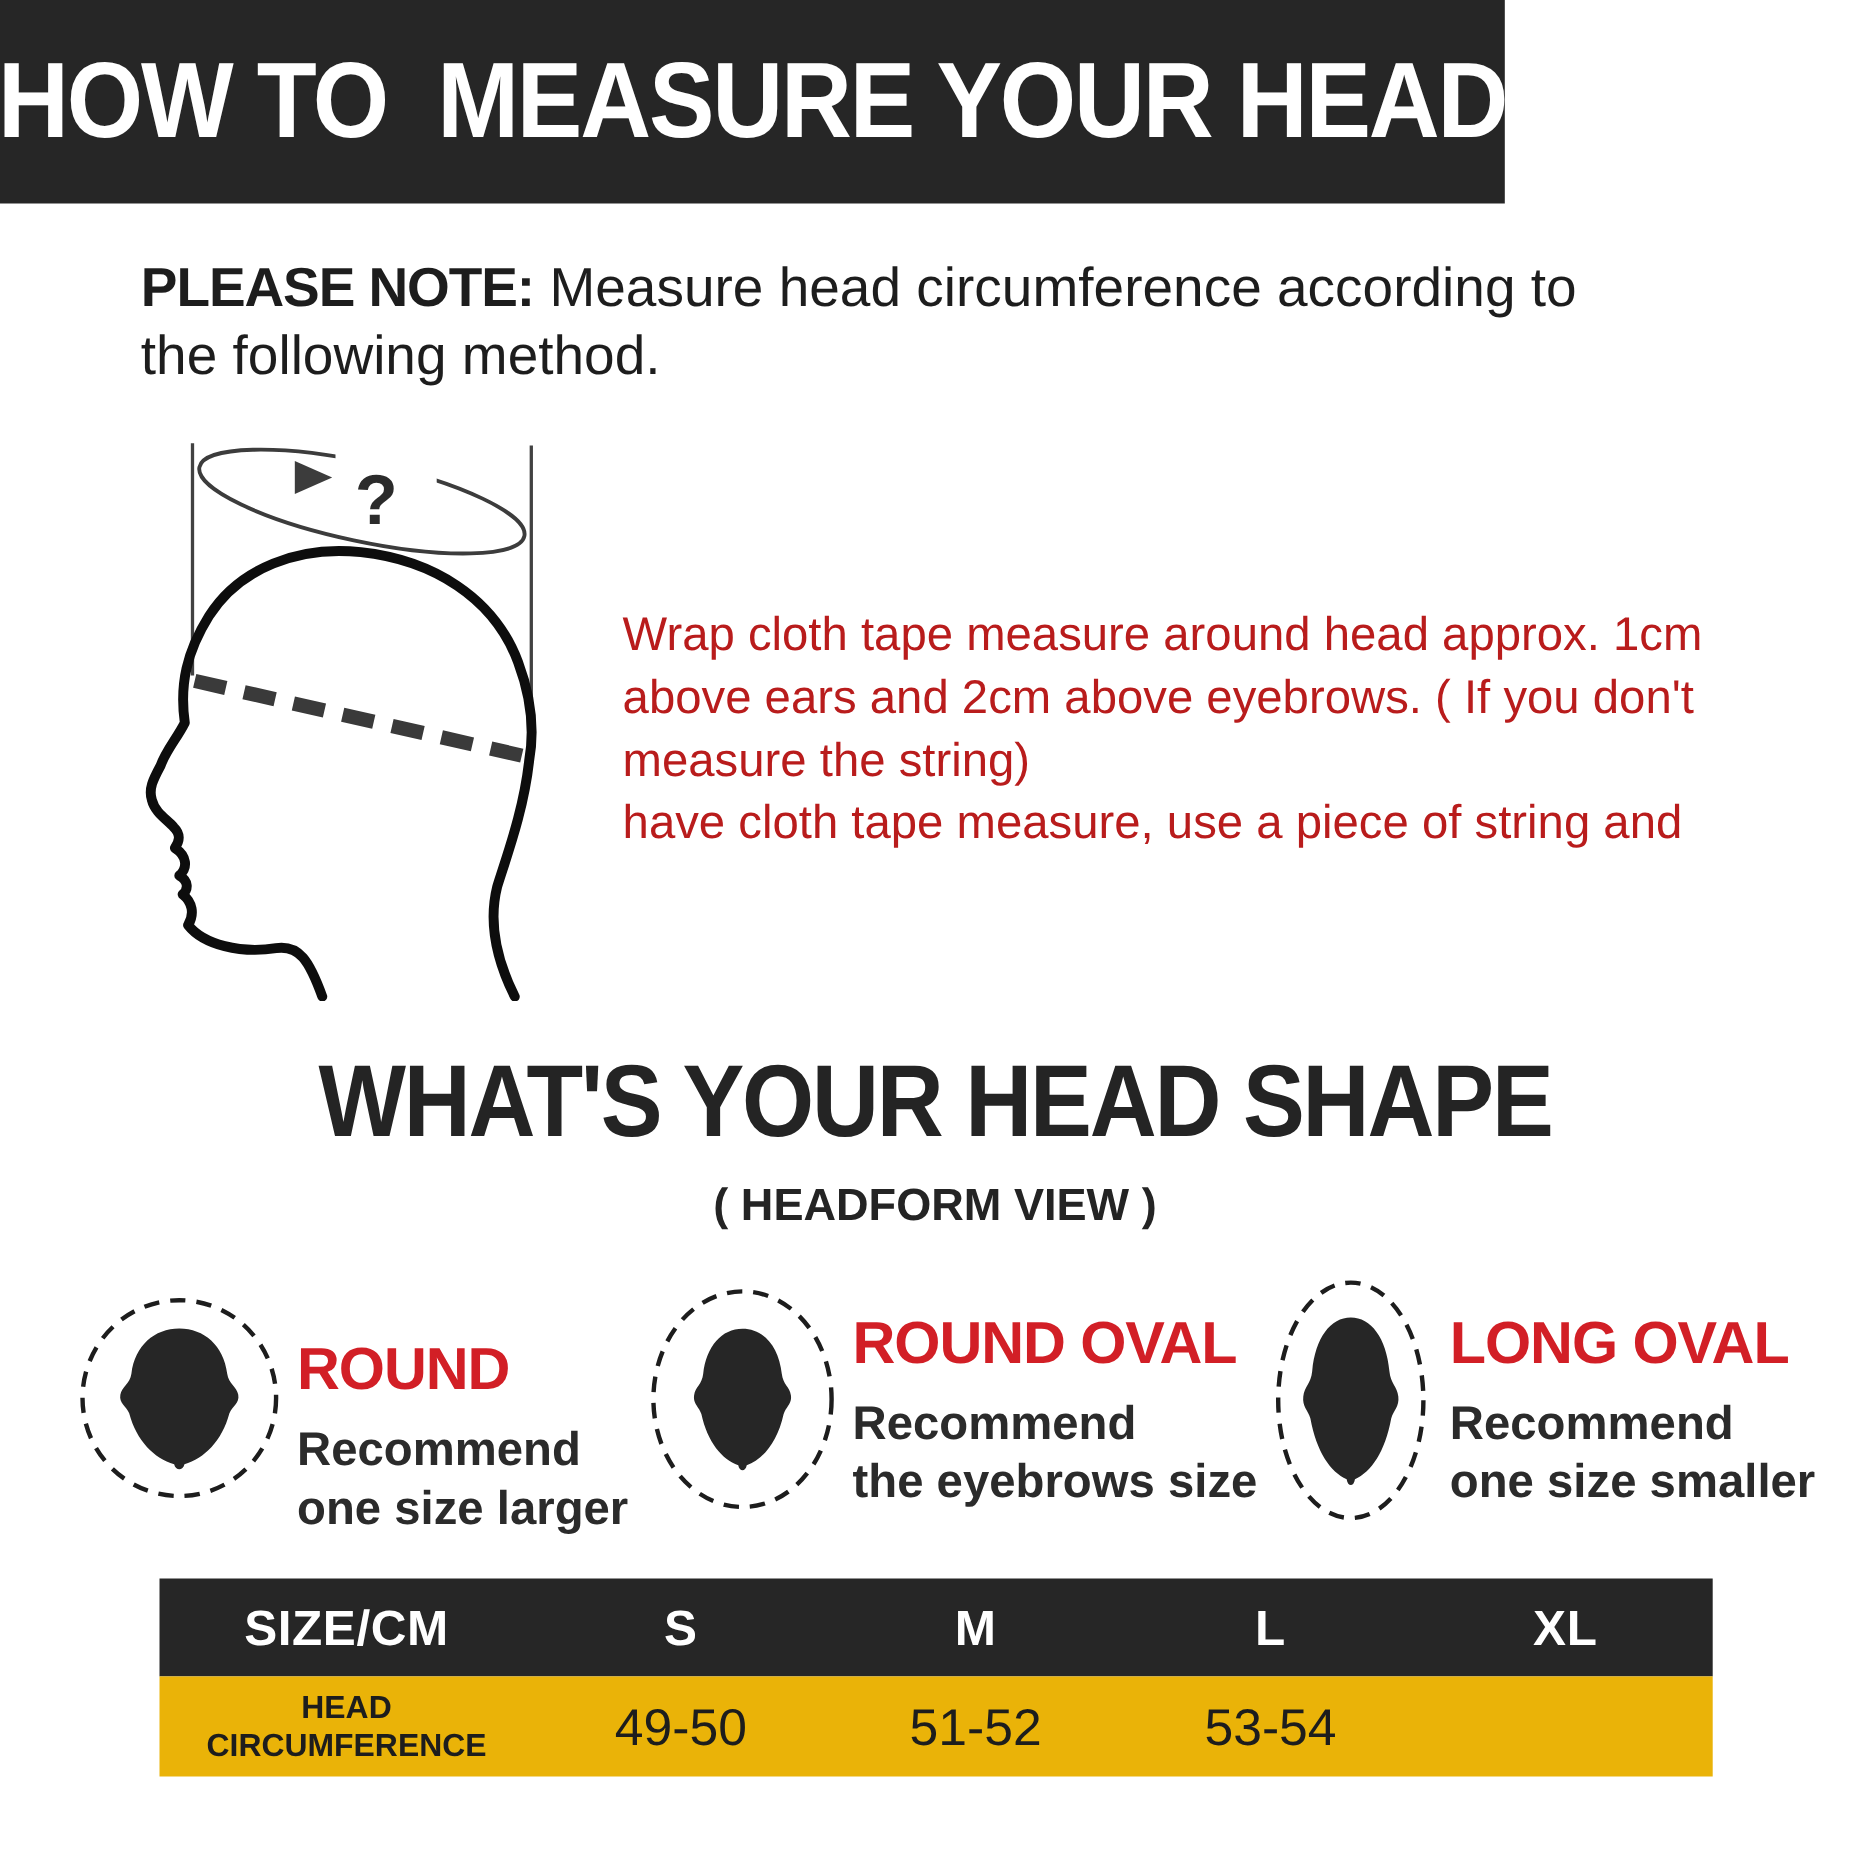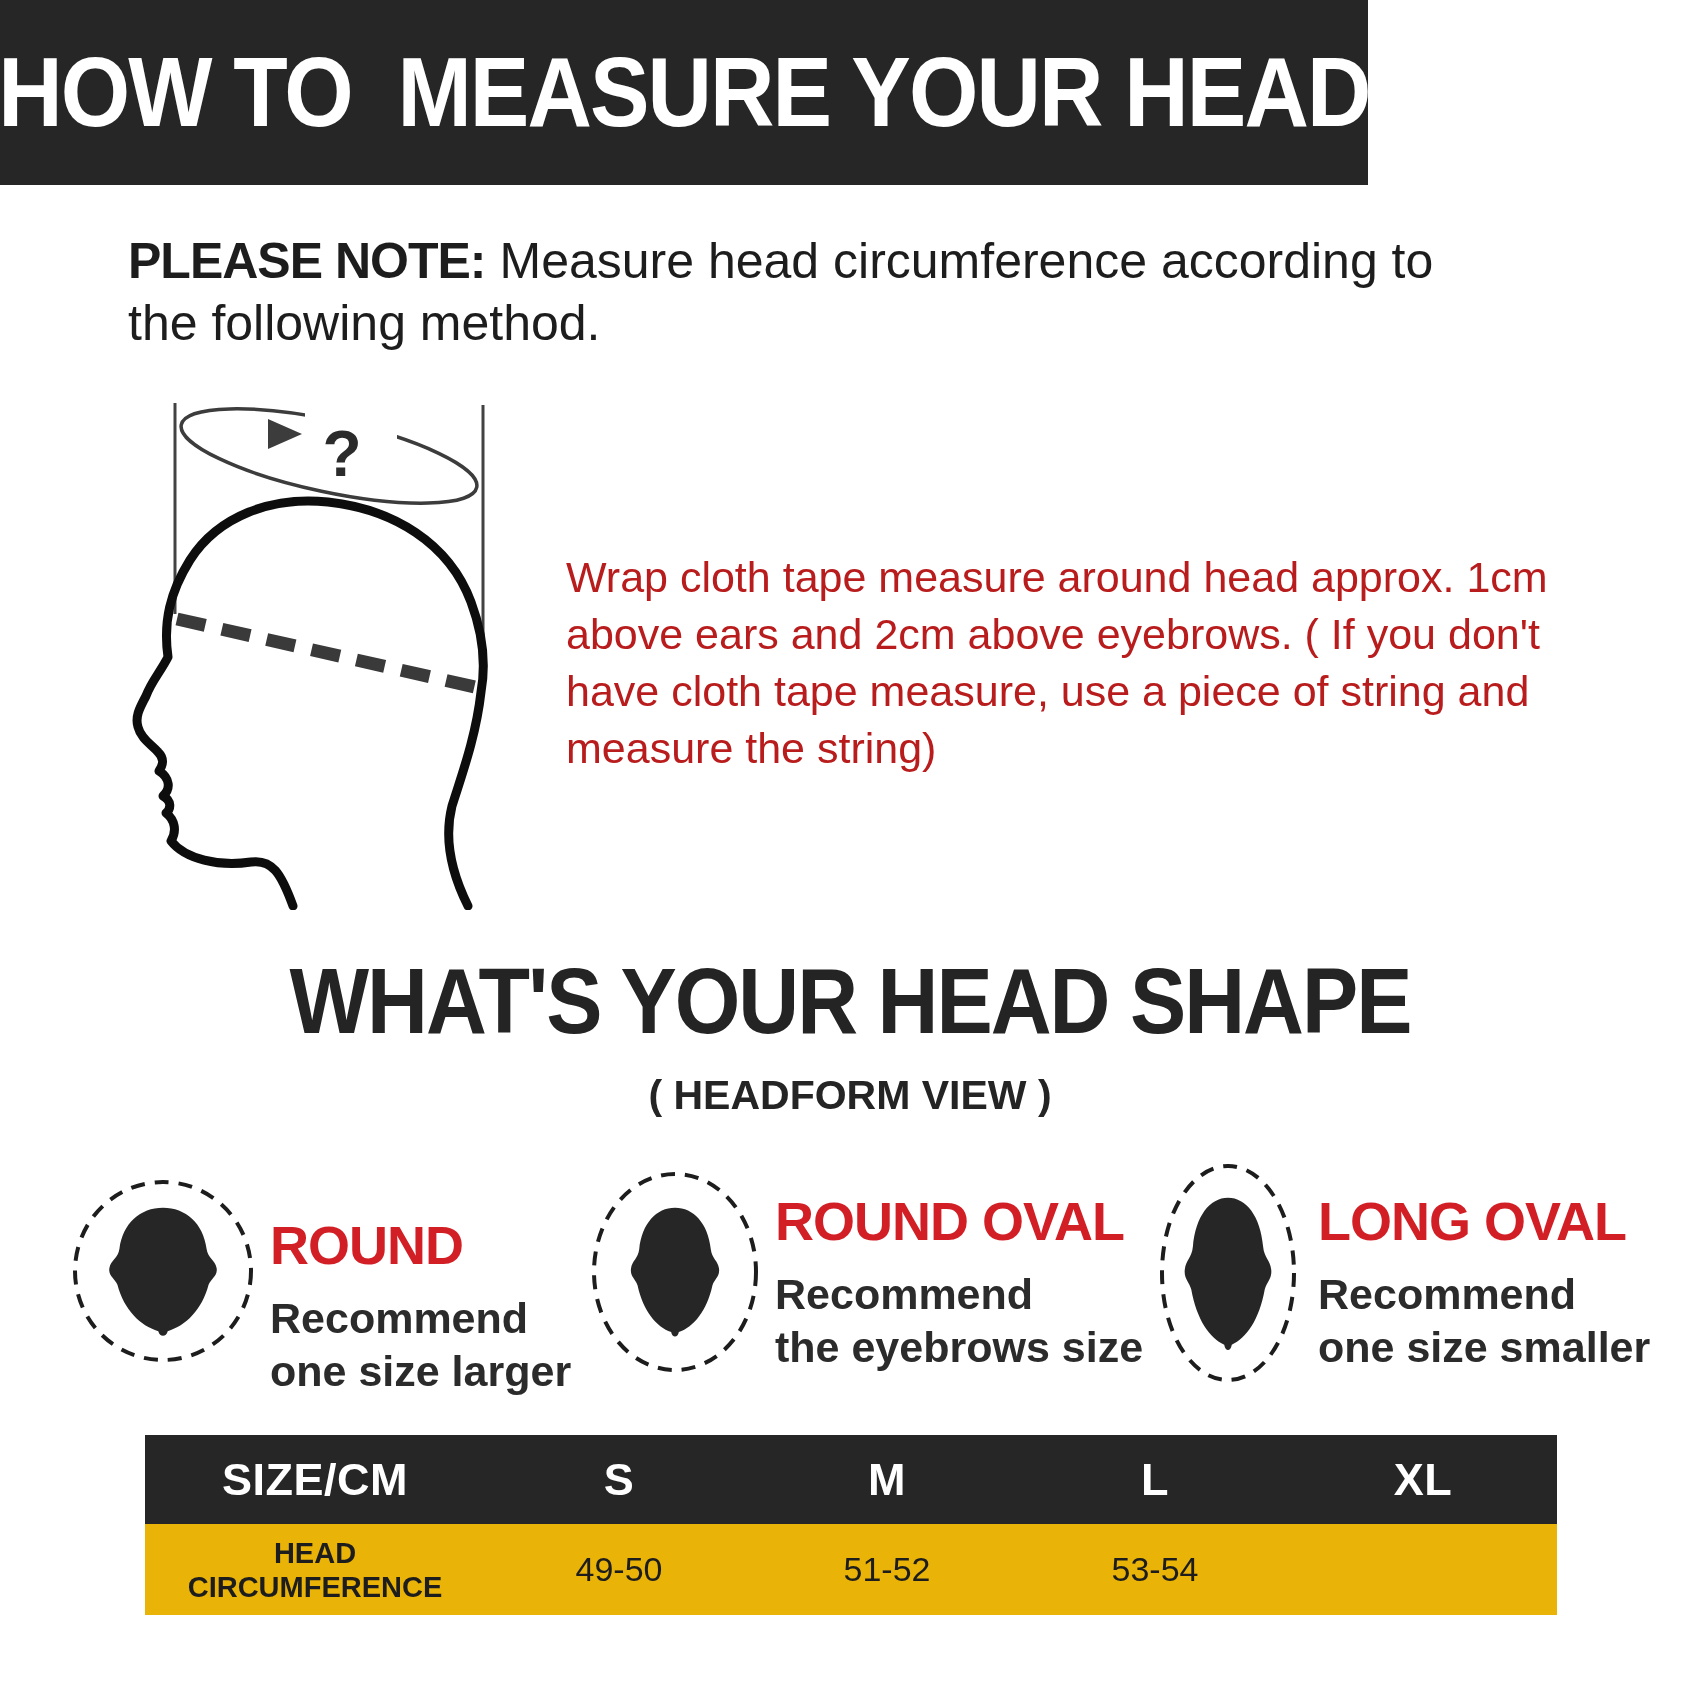--- a/index.html
+++ b/index.html
@@ -38,21 +38,21 @@
 
   
   .size-table{position:absolute;left:145px;top:1435px;width:1412px;border-radius:30px;}
   .trow{display:flex;width:100%;}
   .trow.head{height:89px;background:#262626;color:#ffffff;}
   .trow.data{height:91px;background:#eab308;color:#1d1d1d;}
   .tcell{display:flex;align-items:center;justify-content:center;flex-direction:column;}
   .tcell.c0{width:340px;}
   .tcell.cn{width:268px;}
   .trow.head .tcell{font-size:45px;font-weight:700;letter-spacing:0.5px;}
-  .trow.data .tcell.cn{font-size:34px;font-weight:400;}
+  .trow.data .tcell.cn{font-size:47px;font-weight:400;}
   .rowlabel{font-size:29px;font-weight:700;line-height:34px;text-align:center;}
 
   svg{display:block;}
 </style>
 </head>
 <body>
 
 <div class="canvas">
 
   <svg width="0" height="0" style="position:absolute" aria-hidden="true">
@@ -102,22 +102,22 @@
              C 175,820 177,831 171,841
              C 185,859 219,867 251,862
              C 272,859 281,873 293,906" fill="none" stroke="#0d0d0d" stroke-width="9" stroke-linecap="round" stroke-linejoin="round"></path>
 
     <line x1="177" y1="619" x2="479" y2="688" stroke="#3a3a3a" stroke-width="13" stroke-dasharray="29 17"></line>
   </svg>
 
   <div class="instructions">
     <div>Wrap cloth tape measure around head approx. 1cm</div>
     <div>above ears and 2cm above eyebrows. ( If you don't</div>
+    <div>measure the string)</div>
     <div>have cloth tape measure, use a piece of string and</div>
-    <div>measure the string)</div>
   </div>
 
   <h2 class="shape-title">WHAT'S YOUR HEAD SHAPE</h2>
   <div class="shape-subtitle">( HEADFORM VIEW )</div>
 
   <svg class="shape-svg" style="left:68px;top:1178px;" width="190" height="186" viewBox="0 0 190 186">
     <ellipse cx="95" cy="93" rx="88" ry="89" fill="none" stroke="#1d1d1d" stroke-width="4" stroke-dasharray="14 10"></ellipse>
     <use href="#blob" transform="translate(28,25) scale(1.34,1.204)" fill="#262626"></use>
   </svg>
   <div class="shape-text" style="left:270px;top:1190px;margin-top:24px;">

